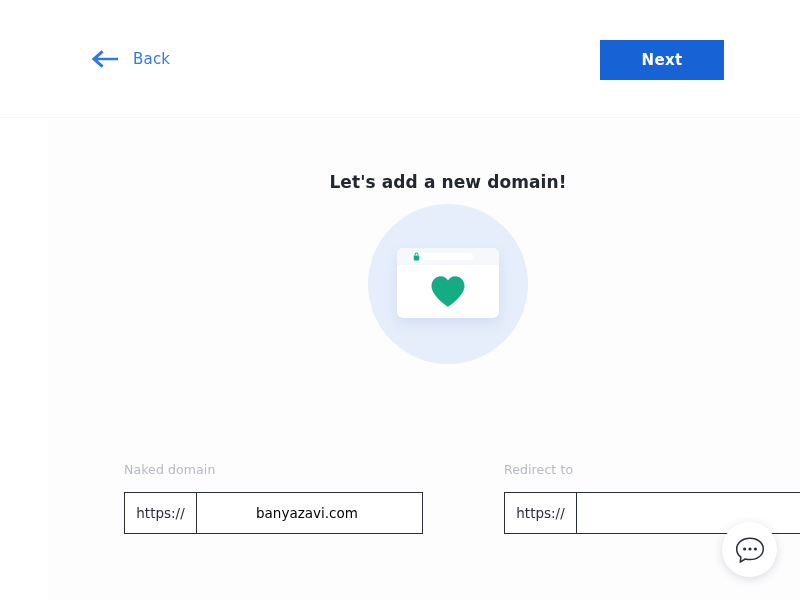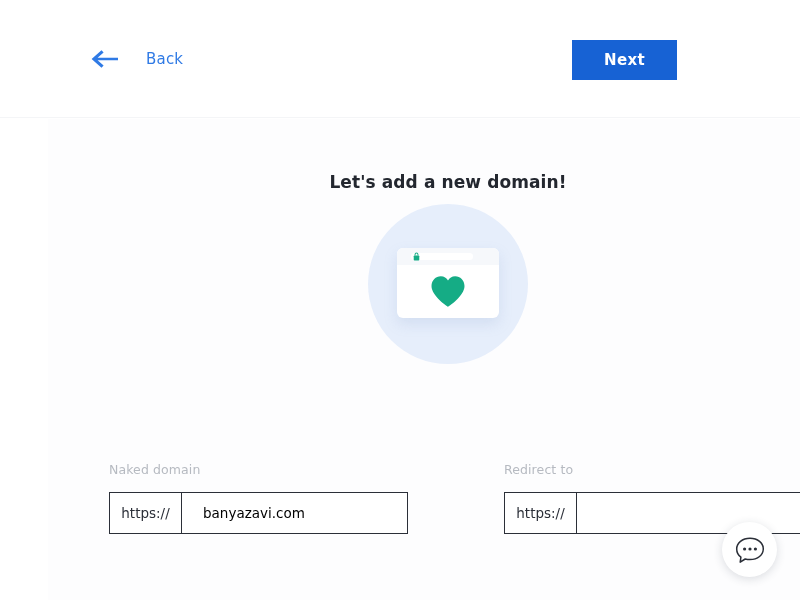--- a/index.html
+++ b/index.html
@@ -27,41 +27,41 @@
     background: #ffffff;
     border-bottom: 1px solid #f4f5f7;
   }
 
   .back-group {
     position: absolute;
     left: 88px;
     top: 46px;
     display: flex;
     align-items: center;
-    gap: 24px;
+    gap: 11px;
     cursor: pointer;
   }
 
   .back-arrow {
     width: 34px;
     height: 26px;
     display: block;
   }
 
   .back-label {
     font-size: 15px;
     color: #2f7ae5;
     letter-spacing: 0.2px;
   }
 
   .next-button {
     position: absolute;
-    left: 572px;
+    left: 600px;
     top: 40px;
-    width: 105px;
+    width: 124px;
     height: 40px;
     background: #1762d4;
     border: none;
     color: #ffffff;
     font-family: inherit;
     font-size: 15px;
     font-weight: bold;
     letter-spacing: 0.3px;
     cursor: pointer;
   }
@@ -166,36 +166,37 @@
     font-size: 14.5px;
     line-height: 25px;
     color: #3a3f4a;
   }
 
   
   .field {
     position: absolute;
     top: 343px;
   }
-  .field.left  { left: 61px;  width: 299px; }
+  .field.left  { left: 76px;  width: 299px; }
   .field.right { left: 456px; width: 298px; }
 
   .field-label {
     font-size: 12.5px;
     color: #b6bac1;
     letter-spacing: 0.1px;
     margin-bottom: 15px;
   }
 
   .input-row {
     display: flex;
     align-items: stretch;
     height: 42px;
     border: 1px solid #2b2f38;
     background: #ffffff;
+    gap: 38px;
   }
 
   .input-prefix {
     display: flex;
     align-items: center;
     justify-content: center;
     width: 72px;
     flex: 0 0 72px;
     border-right: 1px solid #2b2f38;
     font-size: 13.5px;

